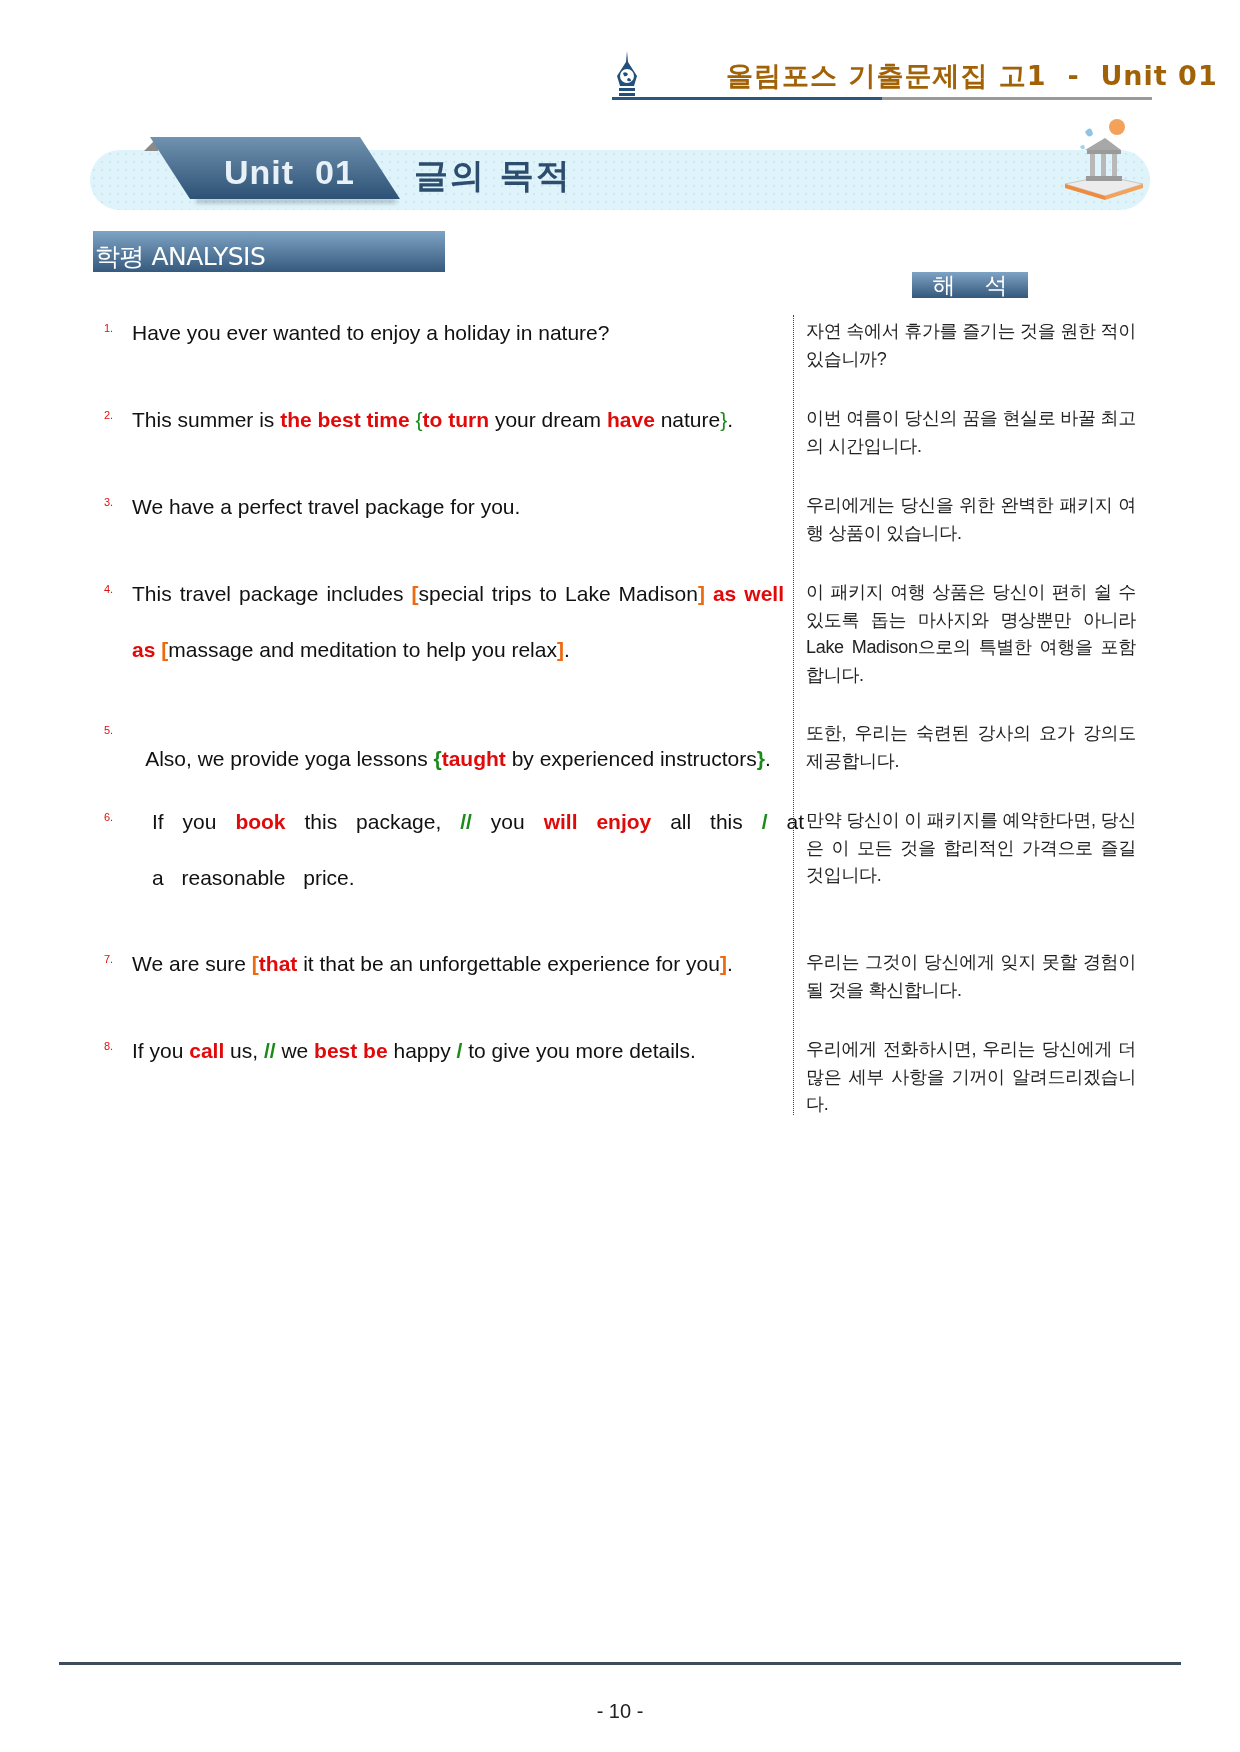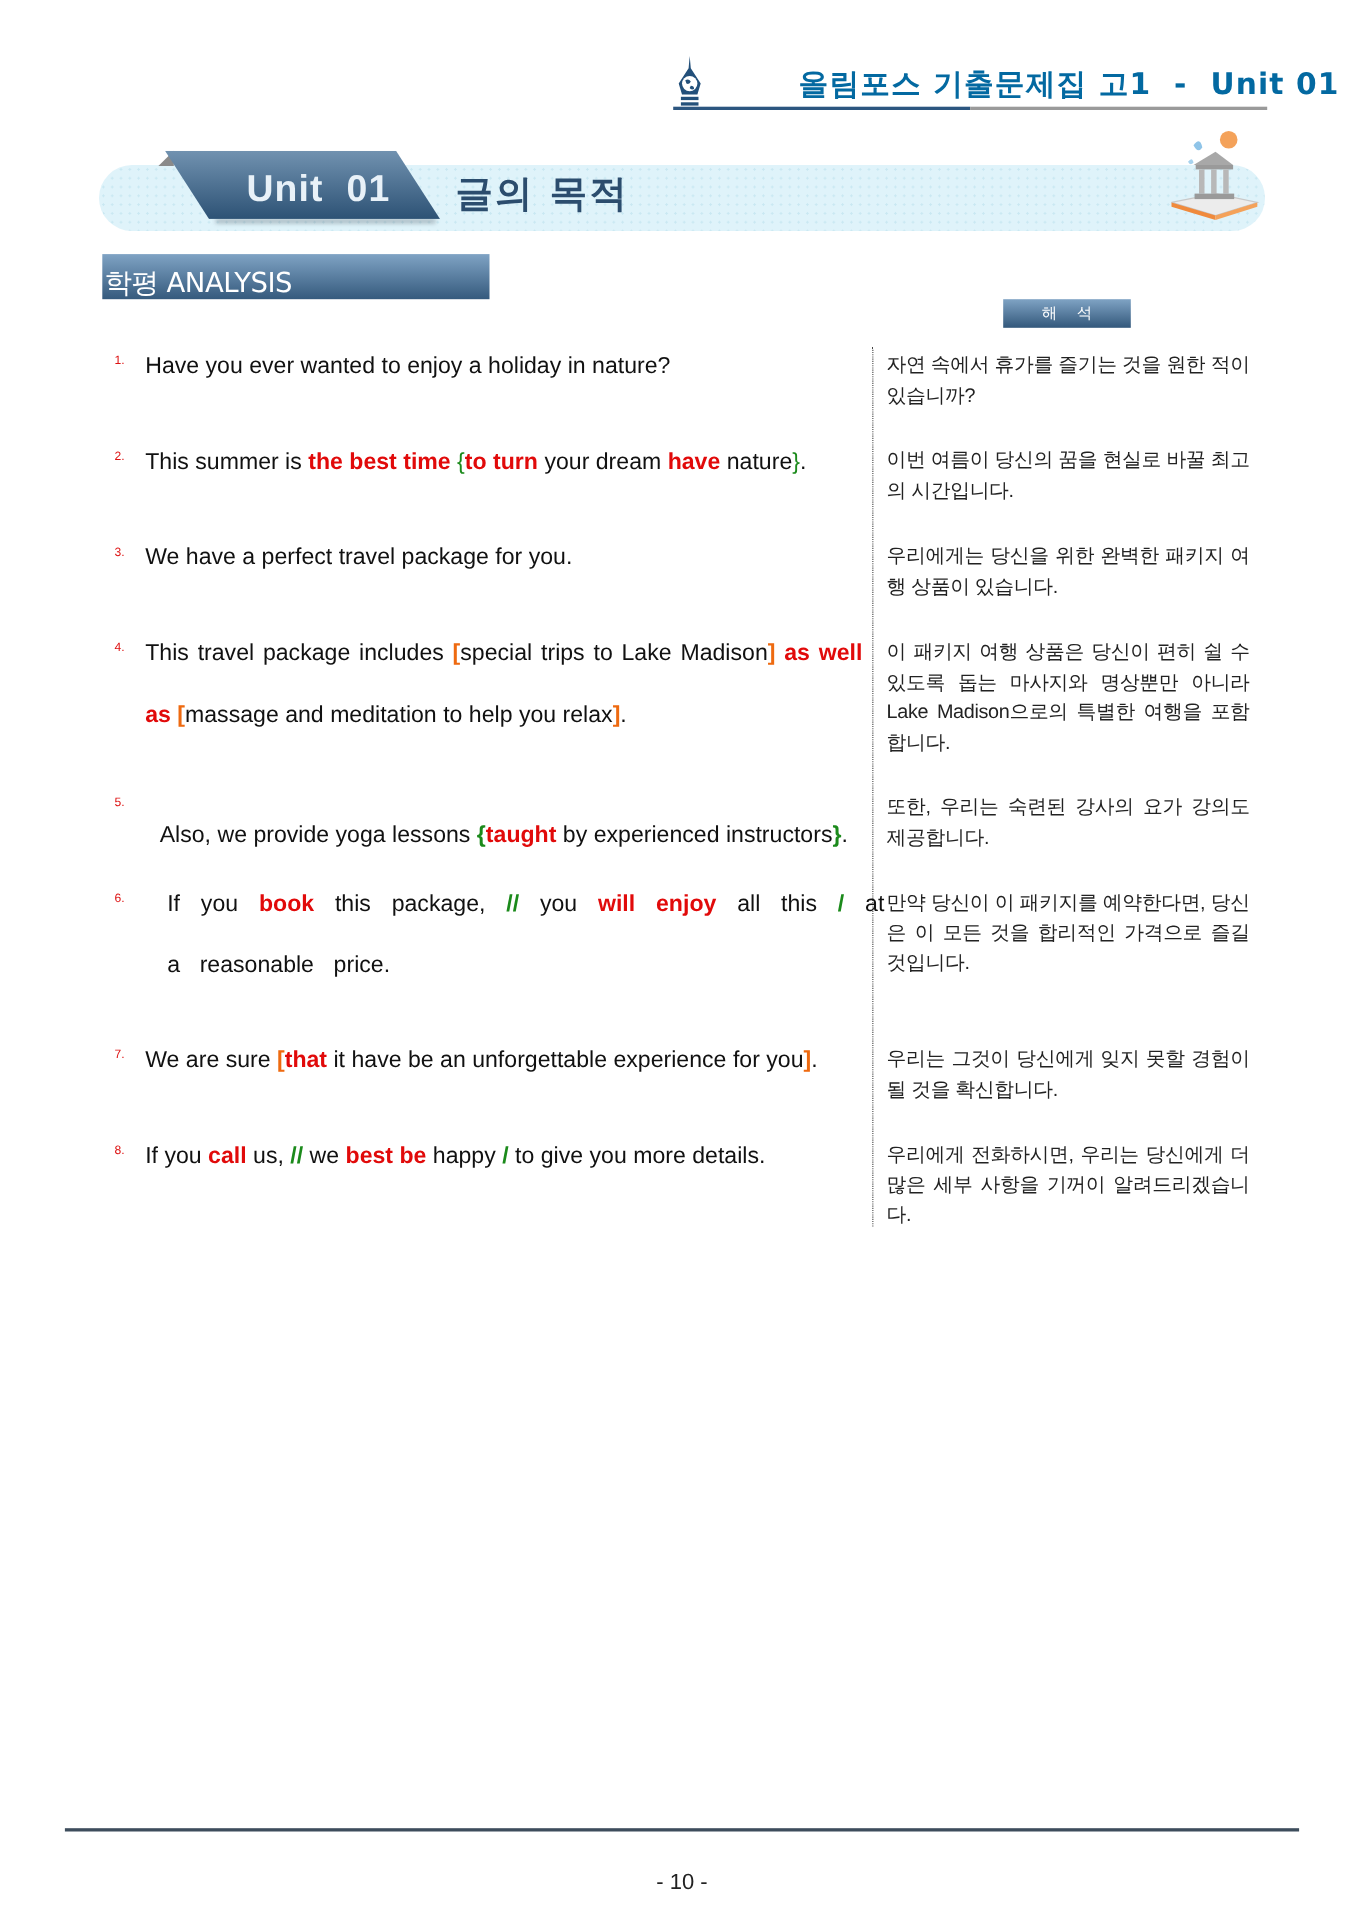--- a/index.html
+++ b/index.html
@@ -6,21 +6,21 @@
   body {
     width:1240px; height:1752px; position:relative; overflow:hidden;
     background:#ffffff;
     font-family:"Liberation Sans","DejaVu Sans",sans-serif;
     color:#111;
   }
   
   .hdr-logo { position:absolute; left:612px; top:50px; width:30px; height:48px; }
   .hdr-title {
     position:absolute; left:726px; top:58px; font-size:27px; font-weight:bold;
-    color:#0369a1; letter-spacing:1px; white-space:pre;
+    color:#a16207; letter-spacing:1px; white-space:pre;
     font-family:"DejaVu Sans",sans-serif;
   }
   .hdr-line-blue { position:absolute; left:612px; top:97px; width:270px; height:3px; background:#2c5680; }
   .hdr-line-gray { position:absolute; left:882px; top:97px; width:270px; height:3px; background:#9a9a9a; }
 
   
   .banner-pill {
     position:absolute; left:90px; top:150px; width:1060px; height:60px;
     border-radius:30px;
     background:#dff3fa;
@@ -56,21 +56,21 @@
     position:absolute; left:93px; top:231px; width:352px; height:41px;
     background:linear-gradient(#7fa3c4, #355a7d);
   }
   .section-bar-text {
     position:absolute; left:2px; top:9px; font-size:25px; color:#ffffff;
     font-family:"DejaVu Sans",sans-serif; white-space:pre; letter-spacing:-0.5px;
   }
   .trans-badge {
     position:absolute; left:912px; top:272px; width:116px; height:26px;
     background:linear-gradient(#7fa3c4, #33587b);
-    color:#ffffff; font-size:14px; text-align:center; line-height:26px;
+    color:#ffffff; font-size:23px; text-align:center; line-height:26px;
     font-family:"DejaVu Sans",sans-serif; white-space:pre;
   }
 
   
   .divider {
     position:absolute; left:793px; top:315px; width:0; height:800px;
     border-left:1.5px dotted #444;
   }
 
   
@@ -172,21 +172,21 @@
 <div class="kor" style="top:720px;">또한, 우리는 숙련된 강사의 요가 강의도 제공합니다.</div>
 
 <span class="num" style="top:811px;">6.</span>
 <div class="eng" style="top:794px; word-spacing:12px;margin-left:20px;">
   <span>If you </span><span class="r">book</span><span> this package, </span><span class="g">//</span><span> you </span><span class="r">will enjoy</span><span> all this </span><span class="g">/</span><span> at a reasonable price.</span>
 </div>
 <div class="kor" style="top:807px;">만약 당신이 이 패키지를 예약한다면, 당신은 이 모든 것을 합리적인 가격으로 즐길 것입니다.</div>
 
 <span class="num" style="top:953px;">7.</span>
 <div class="eng single" style="top:936px;">
-  <span>We are sure </span><span class="o">[</span><span class="r">that</span><span> it have be an unforgettable experience for you</span><span class="o">]</span><span>.</span>
+  <span>We are sure </span><span class="o">[</span><span class="r">that</span><span> it that be an unforgettable experience for you</span><span class="o">]</span><span>.</span>
 </div>
 <div class="kor" style="top:949px;">우리는 그것이 당신에게 잊지 못할 경험이 될 것을 확신합니다.</div>
 
 <span class="num" style="top:1040px;">8.</span>
 <div class="eng single" style="top:1023px;">
   <span>If you </span><span class="r">call</span><span> us, </span><span class="g">//</span><span> we </span><span class="r">best be</span><span> happy </span><span class="g">/</span><span> to give you more details.</span>
 </div>
 <div class="kor" style="top:1036px;">우리에게 전화하시면, 우리는 당신에게 더 많은 세부 사항을 기꺼이 알려드리겠습니다.</div>
 
 <div class="footer-line"></div>

